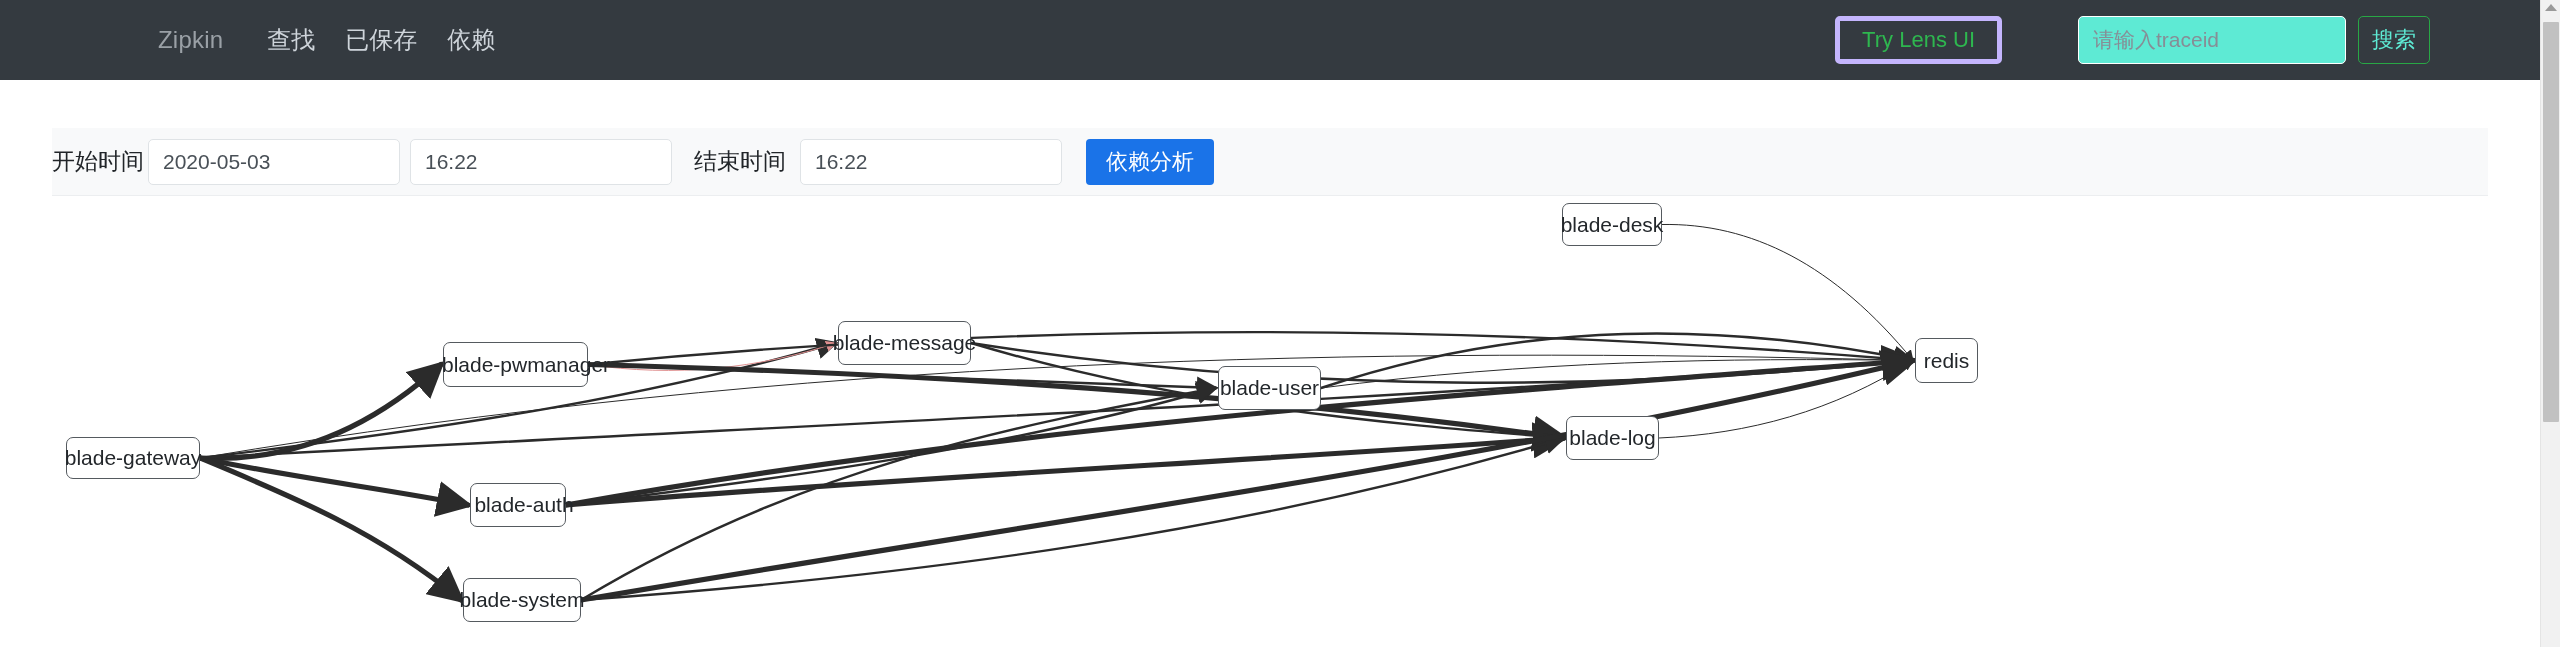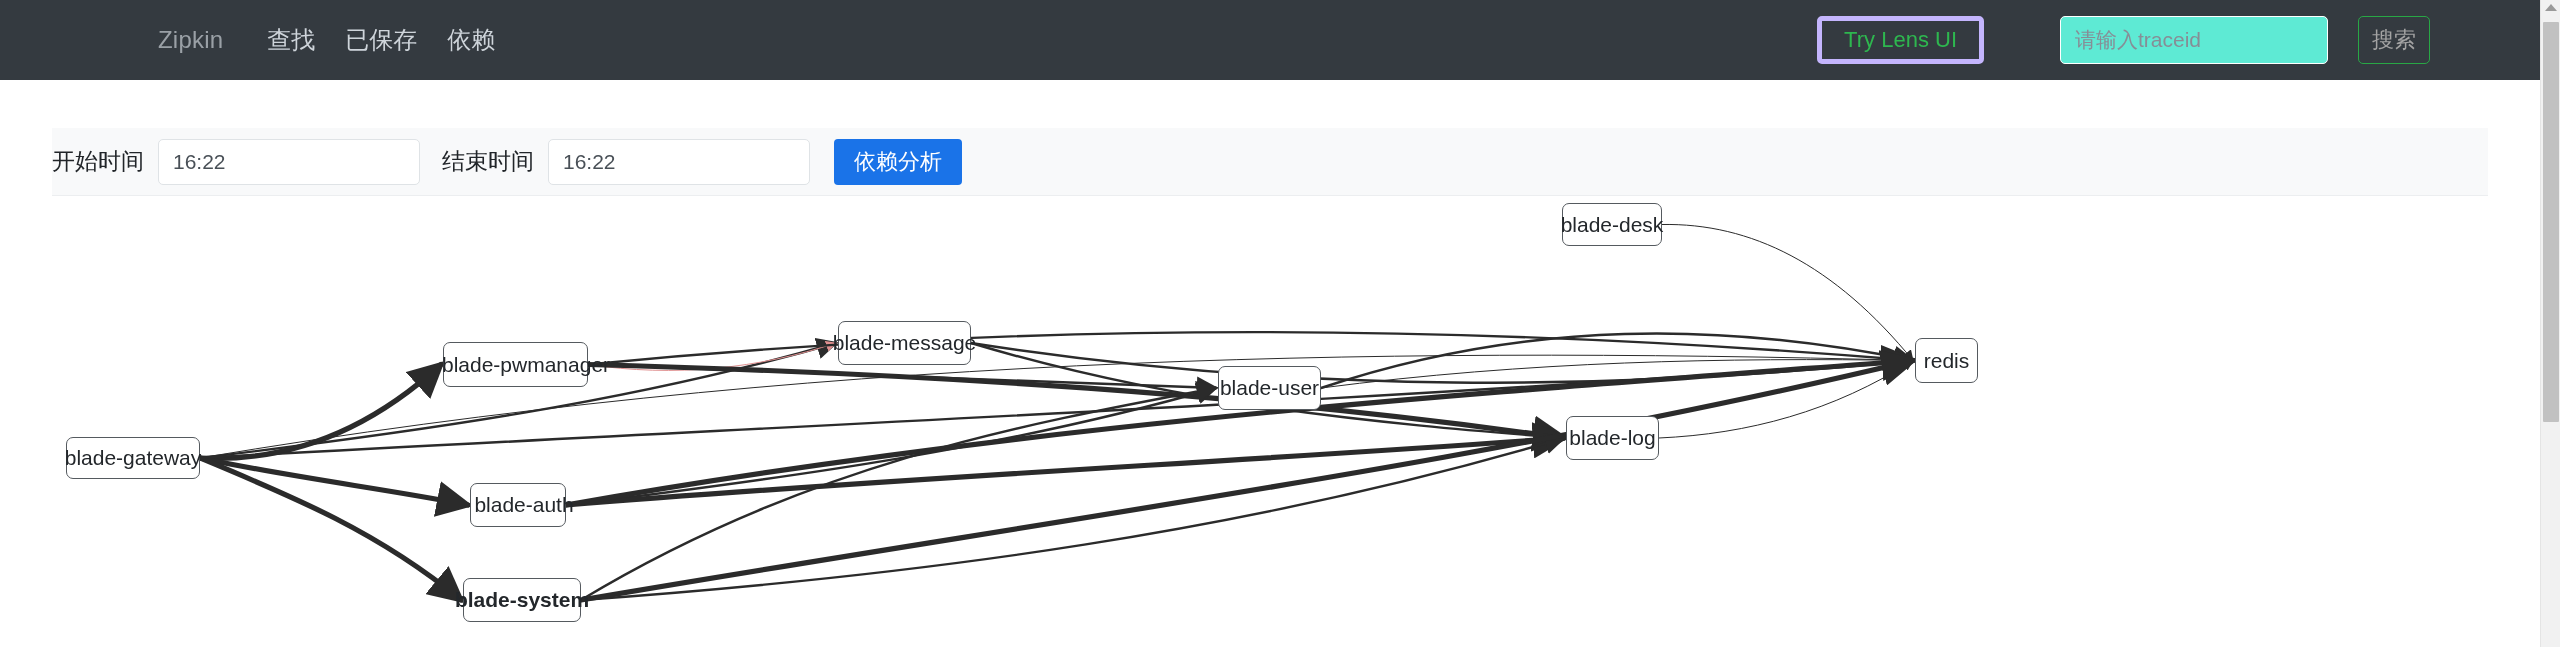--- a/index.html
+++ b/index.html
@@ -56,26 +56,26 @@
     border-radius: 5px;
     padding: 0 14px;
     font-size: 21px;
     color: #6c757d;
     outline: none;
     font-family: "Liberation Sans", "DejaVu Sans", sans-serif;
   }
   .trace-input::placeholder { color: #868e96; }
   .search-btn {
     height: 48px;
-    margin-left: 30px;
+    margin-left: 12px;
     padding: 0 13px;
     display: flex; align-items: center; justify-content: center;
     border: 1px solid #28a745;
     border-radius: 5px;
-    color: #a3a3a3;
+    color: #5eead4;
     font-size: 22px;
     background: transparent;
     line-height: 1;
   }
 
   
   .filterbar {
     position: absolute; top: 128px; left: 52px;
     width: 2436px; height: 68px;
     background: #f8f9fa;
@@ -169,20 +169,21 @@
   </div>
   <div class="nav-right">
     <button class="lens-btn">Try Lens UI</button>
     <input class="trace-input" type="text" placeholder="请输入traceid" style="">
     <button class="search-btn">搜索</button>
   </div>
 </div>
 
 <div class="filterbar">
   <span class="flabel">开始时间</span>
+  <input class="finput w-date" type="text" value="2020-05-03" style="">
   <input class="finput w-time" type="text" value="16:22" style="">
   <span class="gap"></span>
   <span class="flabel">结束时间</span>
   <input class="finput w-time" type="text" value="16:22" style="">
   <button class="analyze-btn">依赖分析</button>
 </div>
 
 <div class="graph-wrap">
   <svg class="graph-svg" width="2540" height="451">
     <defs>
@@ -239,21 +240,21 @@
       </div>
       <div class="node-box" style="left: 1562px; top: 7px; width: 100px; height: 43px;">
         <span>blade-desk</span>
       </div>
       <div class="node-box" style="left: 1566px; top: 220px; width: 93px; height: 44px;">
         <span>blade-log</span>
       </div>
       <div class="node-box" style="left: 470px; top: 287px; width: 96px; height: 44px; padding-left: 12px;">
         <span>blade-auth</span>
       </div>
-      <div class="node-box" style="left: 463px; top: 382px; width: 118px; height: 44px; font-weight: bold;">
+      <div class="node-box" style="left: 463px; top: 382px; width: 118px; height: 44px;">
         <span>blade-system</span>
       </div>
       <div class="node-box" style="left: 1915px; top: 142px; width: 63px; height: 45px;">
         <span>redis</span>
       </div>
     </div>
 </div>
 
 <div class="scroll-track">
   <div class="scroll-arrow"></div>

